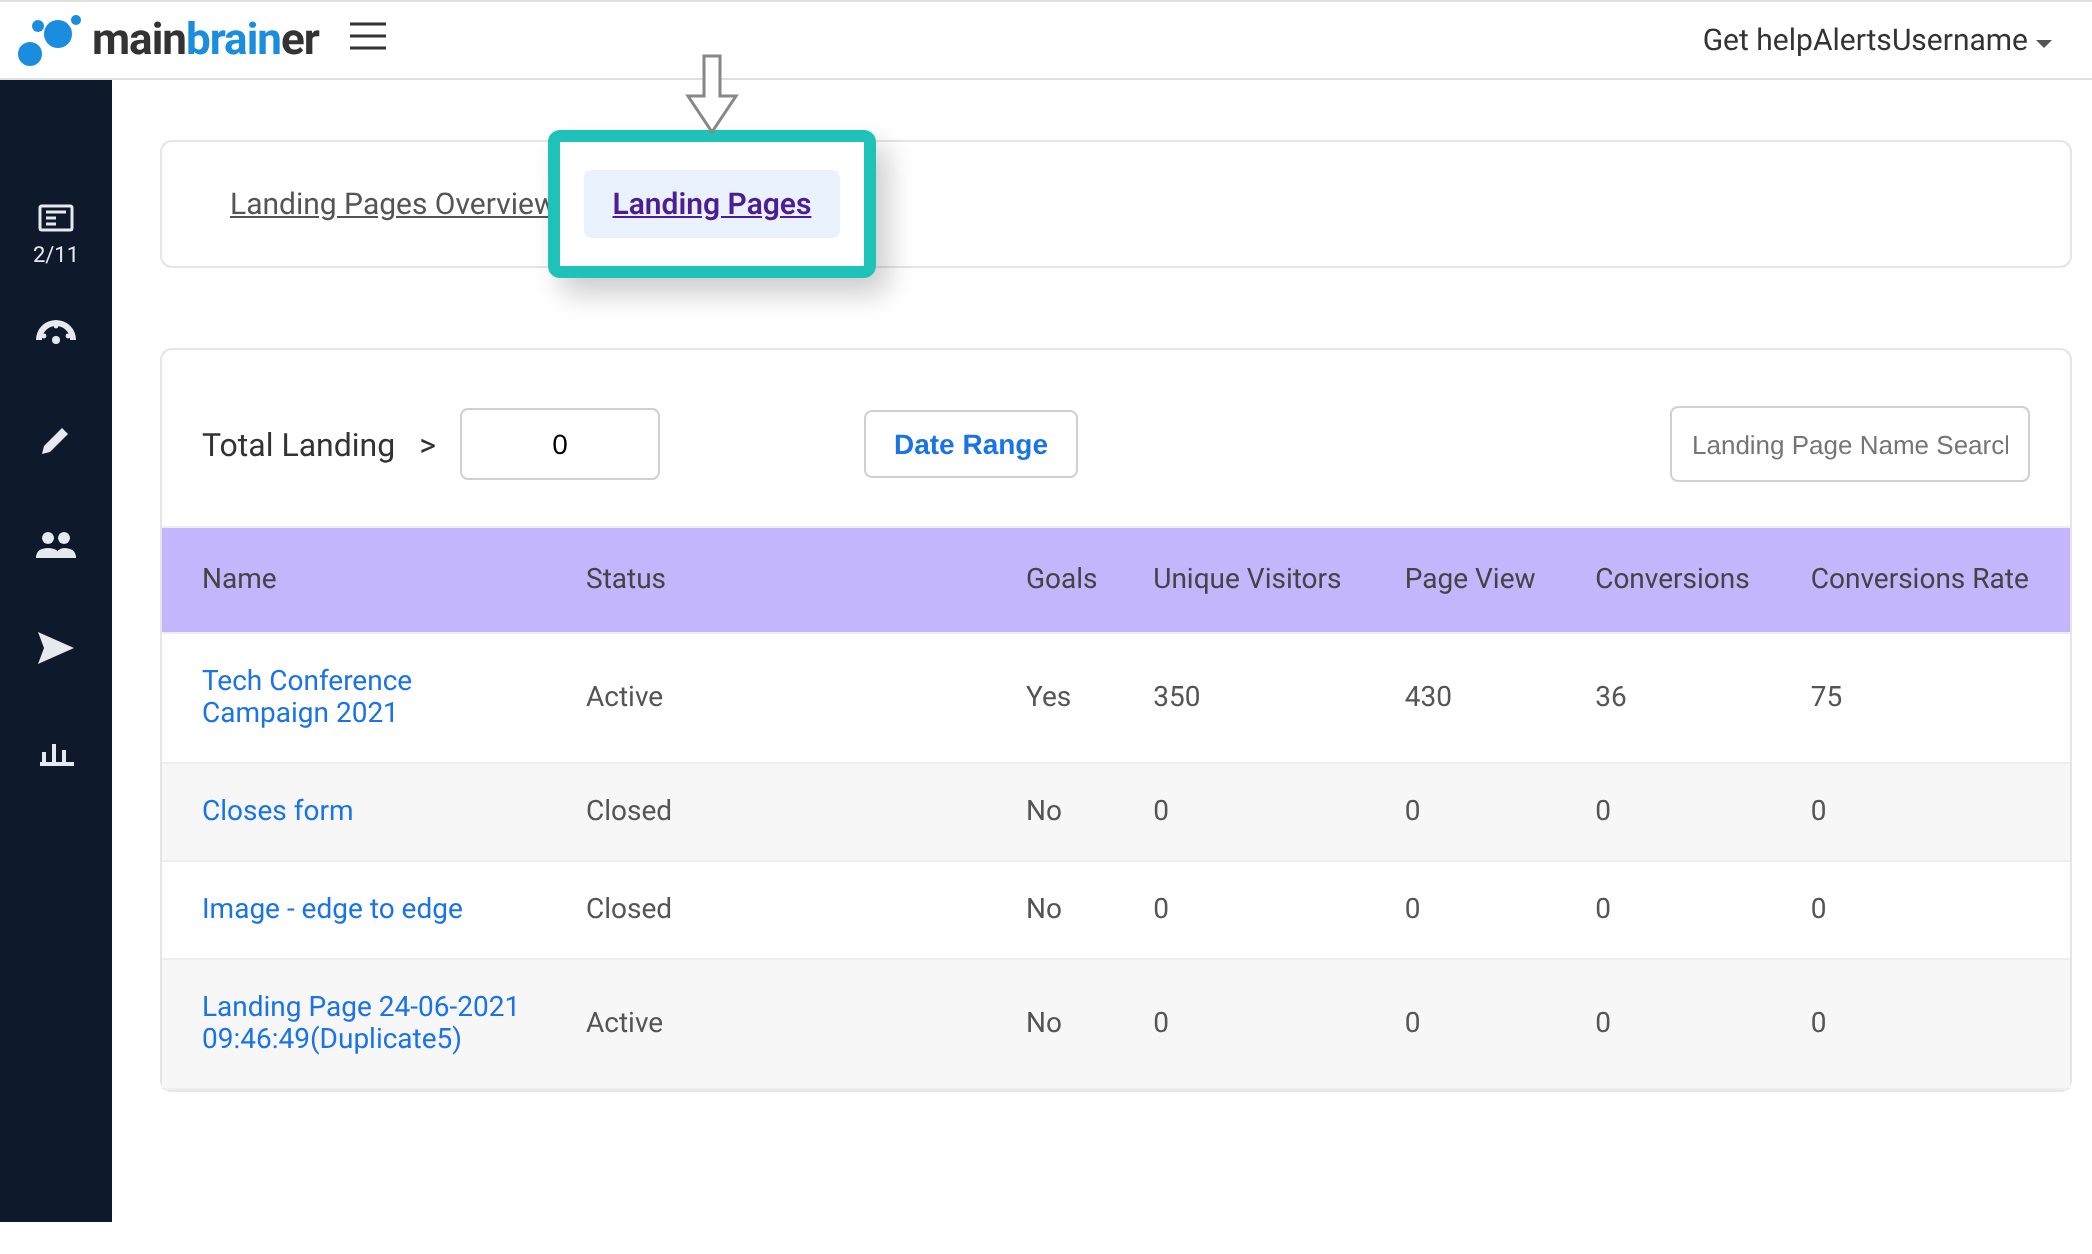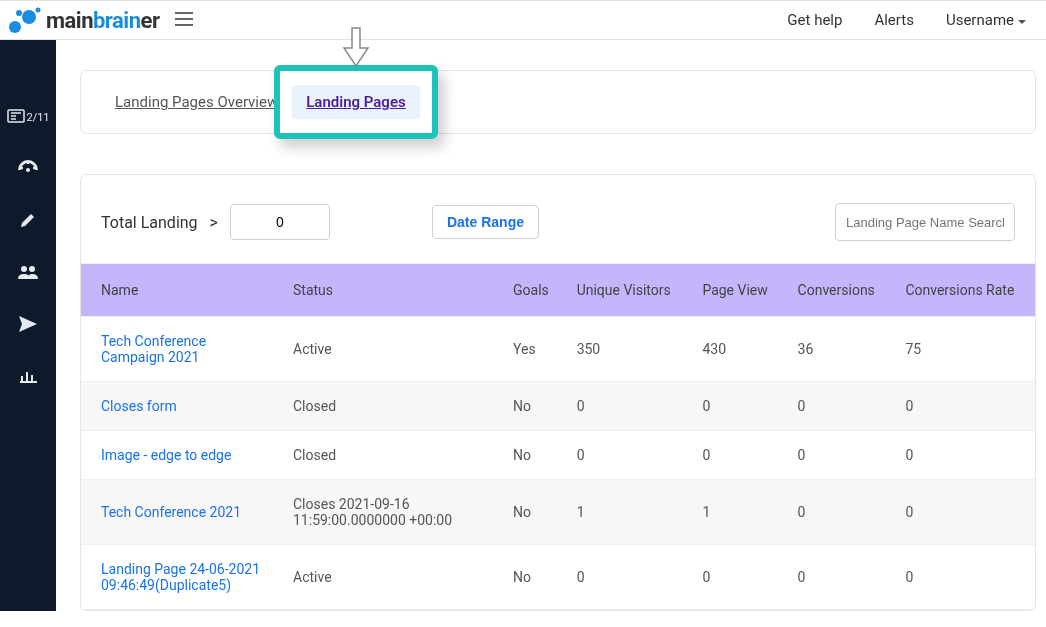--- a/index.html
+++ b/index.html
@@ -14,40 +14,40 @@
       padding: 0 20px 0 8px;
       justify-content: space-between;
       background: #fff;
     }
     .topbar-left { display: flex; align-items: center; gap: 12px; }
     .logo { display: flex; align-items: center; gap: 4px; }
     .logo-dots { width: 34px; height: 28px; position: relative; }
     .logo-text { font-size: 22px; font-weight: 700; color: #333; letter-spacing: -0.5px; }
     .logo-text .brain { color: #1a8dde; }
     .hamburger { cursor: pointer; padding: 4px; }
-    .topbar-right { display: flex; align-items: center; gap: 32px; font-size: 15px; color: #333; }
+    .topbar-right { display: flex; align-items: center; font-size: 15px; color: #333; }
     .topbar-right > div { cursor: pointer; }
     .user-drop { display: flex; align-items: center; gap: 4px; }
     
     .shell { display: flex; }
     .sidebar {
       width: 56px;
       background: #0e1a2b;
       min-height: calc(627px - 56px);
       display: flex;
       flex-direction: column;
       align-items: center;
       padding-top: 50px;
       gap: 0;
     }
     .sb-btn {
       width: 56px;
       height: 52px;
       display: flex;
-      flex-direction: row;
+      flex-direction: column;
       align-items: center;
       justify-content: center;
       color: #e6e9ee;
       cursor: pointer;
       font-size: 11px;
     }
     .sb-icon { width: 20px; height: 20px; display: flex; align-items: center; justify-content: center; }
     
     .main {
       flex: 1;
@@ -312,29 +312,20 @@
             <tr>
               <td class="name-cell">Image - edge to edge</td>
               <td>Closed</td>
               <td>No</td>
               <td>0</td>
               <td>0</td>
               <td>0</td>
               <td>0</td>
             </tr>
             <tr>
-              <td class="name-cell">Tech Conference 2021</td>
-              <td>Closes 2021-09-16 11:59:00.0000000 +00:00</td>
-              <td>No</td>
-              <td>1</td>
-              <td>1</td>
-              <td>0</td>
-              <td>0</td>
-            </tr>
-            <tr>
               <td class="name-cell">Landing Page 24-06-2021 09:46:49(Duplicate5)</td>
               <td>Active</td>
               <td>No</td>
               <td>0</td>
               <td>0</td>
               <td>0</td>
               <td>0</td>
             </tr>
           </tbody>
       </table>

